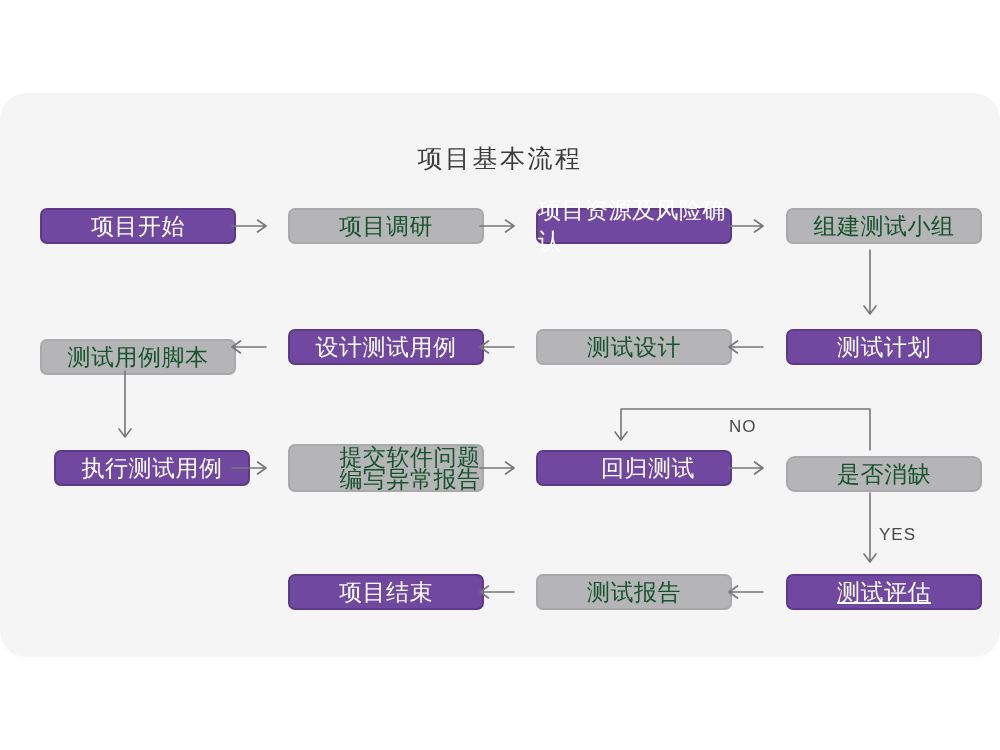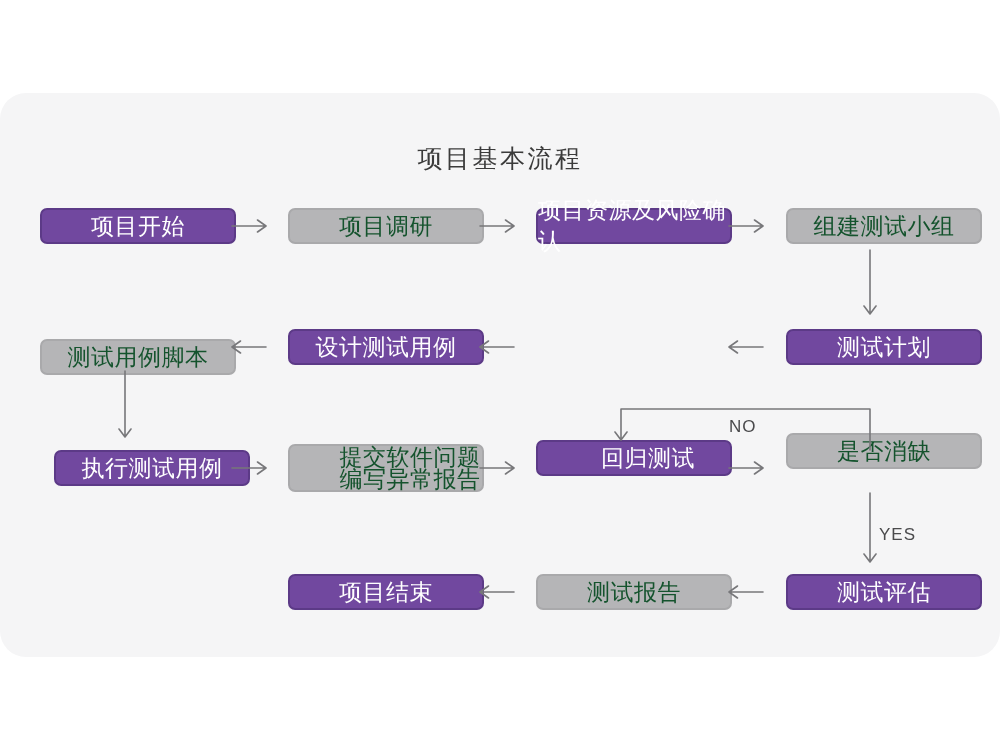--- a/index.html
+++ b/index.html
@@ -89,30 +89,31 @@
   <div class="card"></div>
 
   <div class="title">项目基本流程</div>
 
   <div class="node purple" style="left:40px;  top:208px;">项目开始</div>
   <div class="node grayn" style="left:288px; top:208px;">项目调研</div>
   <div class="node purple" style="left:536px; top:208px;">项目资源及风险确认</div>
   <div class="node purple" style="left:786px; top:329px;">测试计划</div>
 
   <div class="node grayn" style="left:786px; top:208px;">组建测试小组</div>
+  <div class="node grayn" style="left:536px; top:329px;">测试设计</div>
   <div class="node purple" style="left:288px; top:329px;">设计测试用例</div>
   <div class="node grayn" style="left:40px;  top:329px;margin-top:10px;">测试用例脚本</div>
 
   <div class="node purple" style="left:40px;  top:450px;margin-left:14px;">执行测试用例</div>
   <div class="node grayn tall" style="left:288px; top:444px;">提交软件问题
 编写异常报告</div>
-  <div class="node purple" style="left:536px; top:440px;padding-left:28px;">回归测试</div>
-  <div class="node grayn" style="left:786px; top:433px;">是否消缺</div>
+  <div class="node purple" style="left:536px; top:450px;padding-left:28px;">回归测试</div>
+  <div class="node grayn" style="left:786px; top:456px;border-radius:9px;">是否消缺</div>
 
-  <div class="node purple" style="left:786px; top:574px;">测试评估</div>
+  <div class="node purple" style="left:786px; top:574px;text-decoration:underline;">测试评估</div>
   <div class="node grayn" style="left:536px; top:574px;">测试报告</div>
   <div class="node purple" style="left:288px; top:574px;">项目结束</div>
 
   <svg class="connectors" viewBox="0 0 1000 750">
 
     <path d="M232 226 H266 M257.5 220 L266 226 L257.5 232"></path>
     <path d="M480 226 H514 M505.5 220 L514 226 L505.5 232"></path>
     <path d="M729 226 H763 M754.5 220 L763 226 L754.5 232"></path>
 
     <path d="M870 250 V314 M864 306 L870 314 L876 306"></path>

